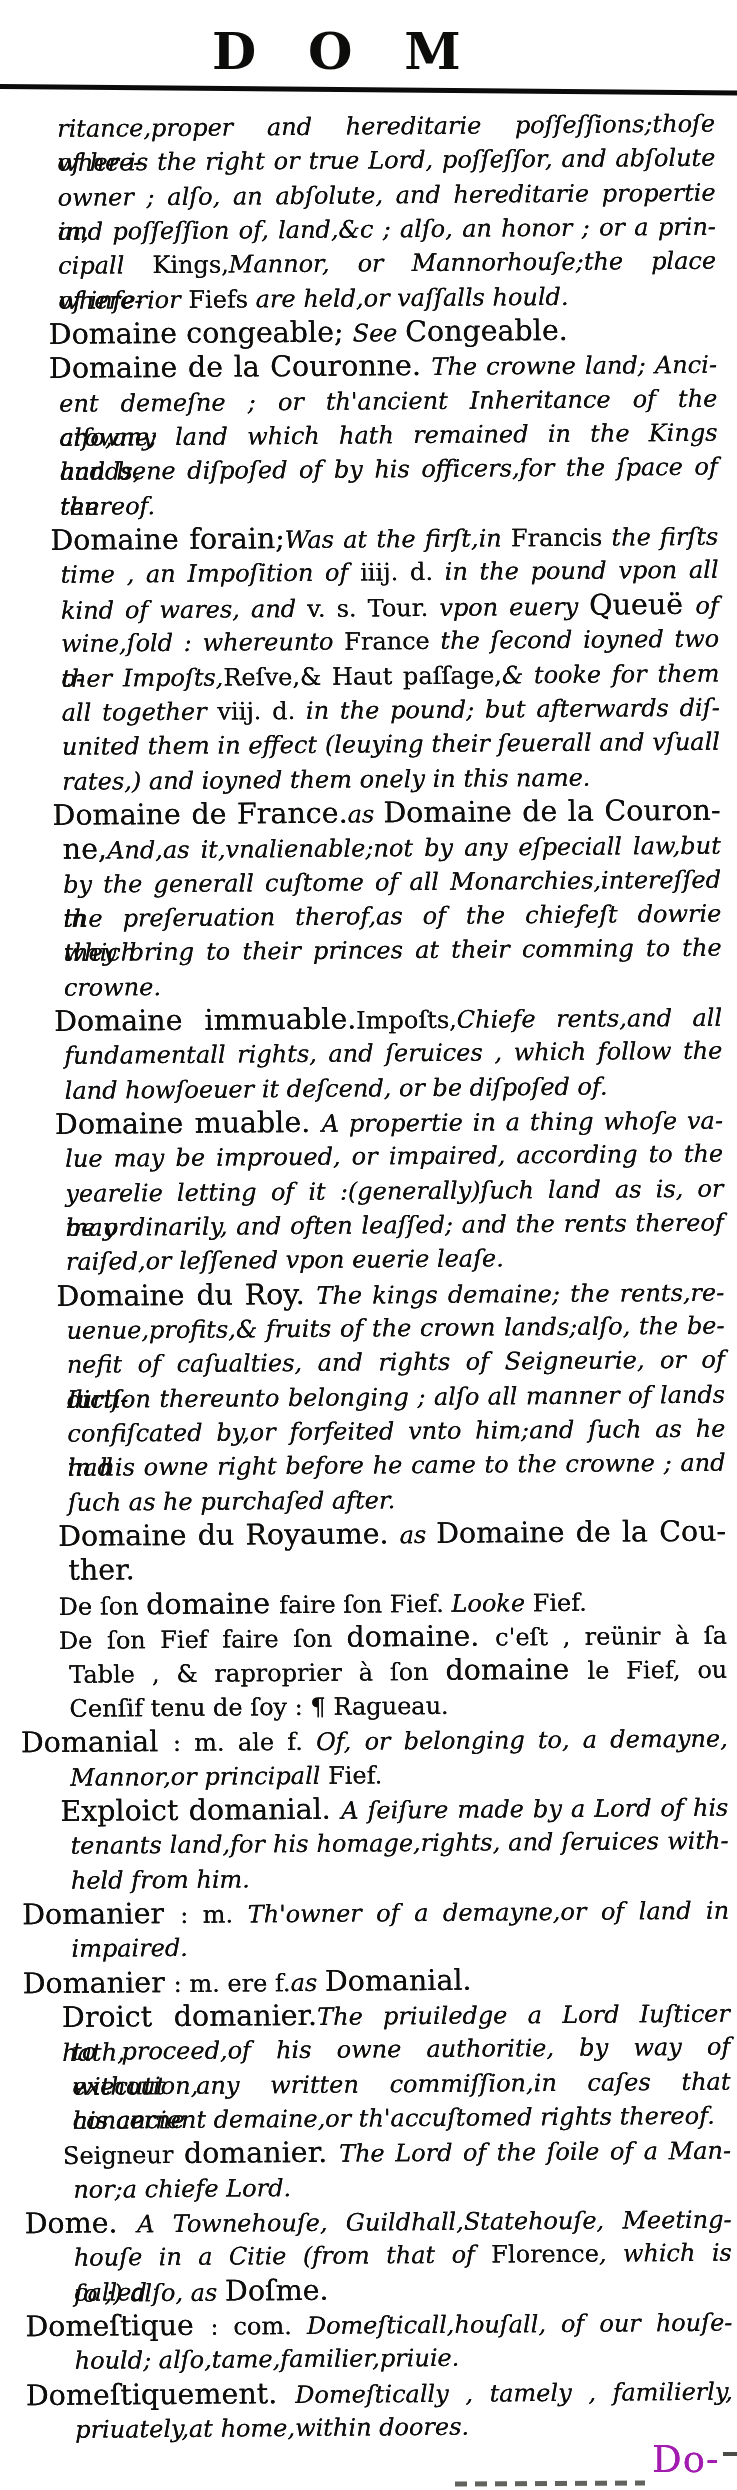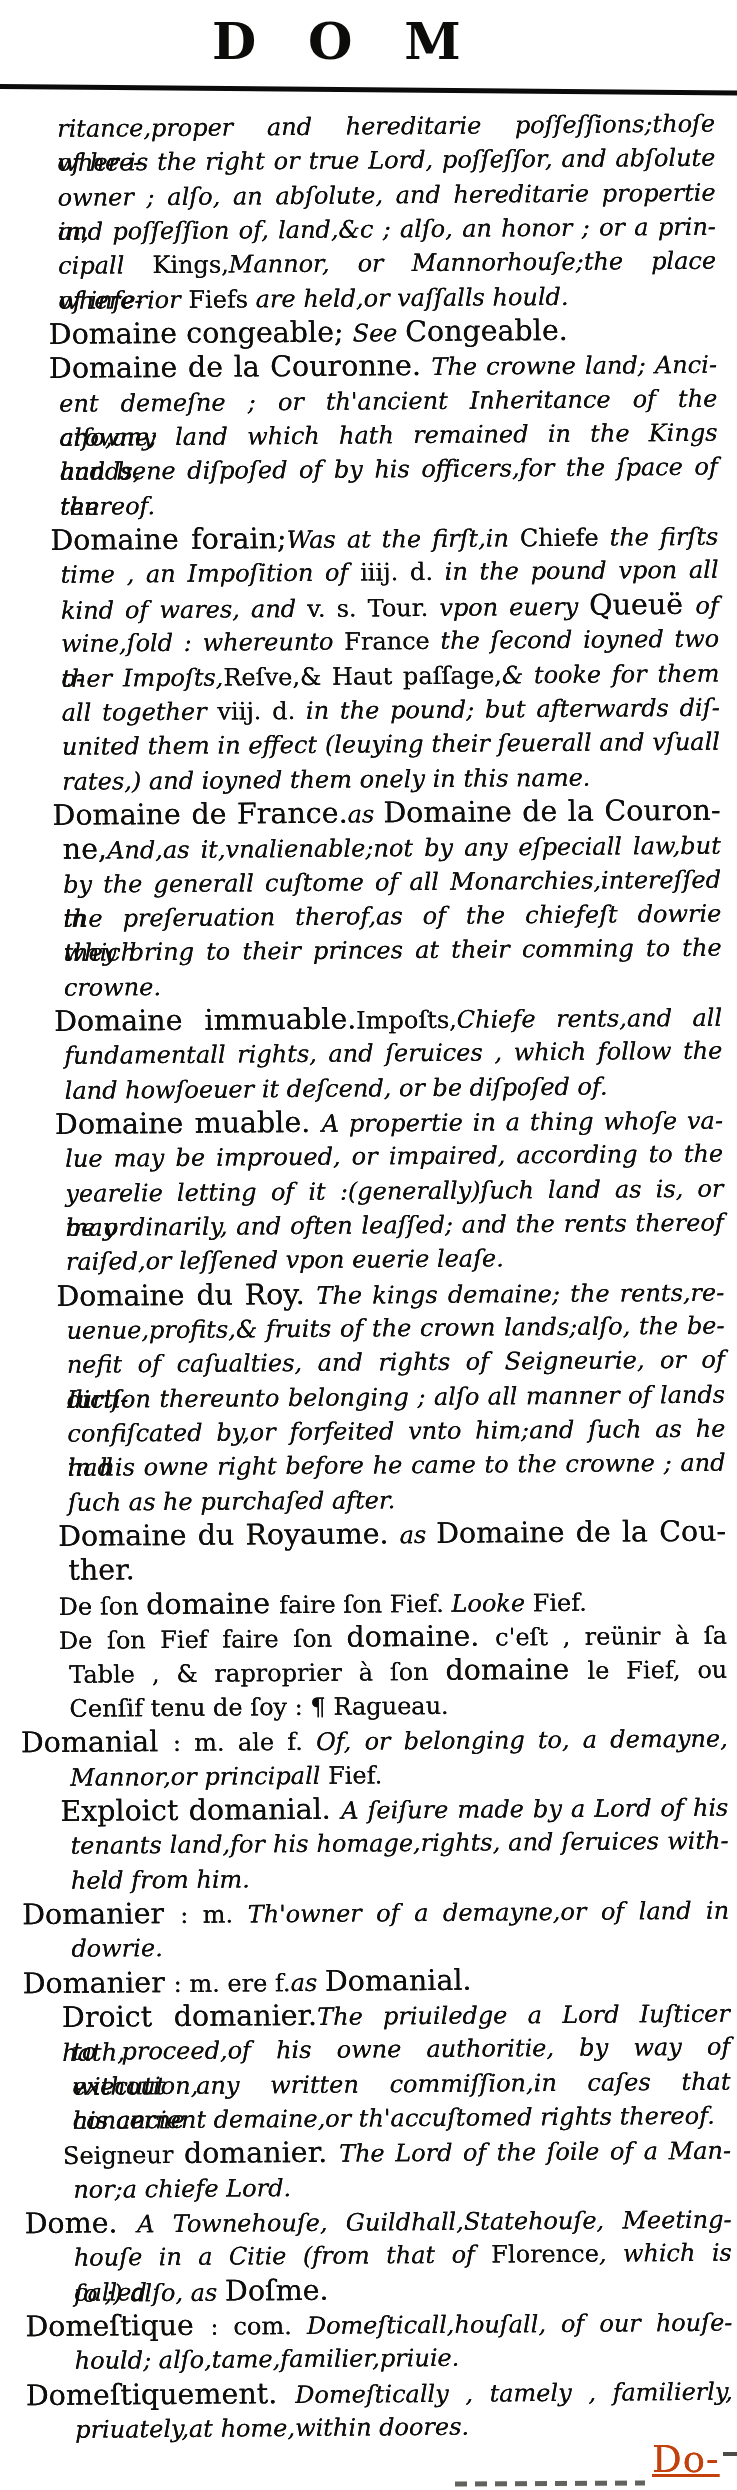--- a/index.html
+++ b/index.html
@@ -2,21 +2,21 @@
 <html><head>
 <meta charset="utf-8">
 <style>
   html,body{margin:0;padding:0;background:#e8e8e8;}
   .page{
     position:relative;width:737px;height:2490px;background:#ffffff;
     overflow:hidden;color:#0f0e0c;font-family:"DejaVu Serif",serif;
     margin:0 auto;
   }
   .running-head{
-    position:absolute;top:11px;left:212px;
+    position:absolute;top:21px;left:212px;
     font-size:51px;font-weight:bold;letter-spacing:17px;
     font-style:normal;color:#0c0c0a;white-space:nowrap;
   }
   .rule{
     position:absolute;top:84px;left:-4px;width:748px;height:5px;
     background:#0b0b0b;transform:rotate(0.5deg);transform-origin:0 50%;
     border-radius:2px;
   }
   .textblock{
     position:absolute;top:112px;left:0;width:737px;
@@ -31,21 +31,21 @@
   .line.just{text-align:justify;text-align-last:justify;text-justify:inter-word;}
   .i0{padding-left:8px;}
   .i1{padding-left:47px;}
   .i2{padding-left:57px;}
   .it{font-style:italic;}
   .ro{font-style:normal;}
   .hw{font-style:normal;font-size:28.5px;}
   .catchword{
     position:absolute;top:2438px;left:652px;
     font-size:37px;font-style:normal;letter-spacing:1px;
-    color:#c2410c;text-shadow:0 0 0.5px currentColor;text-decoration:underline;
+    color:#a21caf;text-shadow:0 0 0.5px currentColor;
   }
   .bleed{
     position:absolute;top:2481px;left:455px;width:190px;height:5px;
     background:repeating-linear-gradient(90deg,#3a3a36 0 12px,transparent 12px 20px);
     opacity:.8;transform:rotate(-0.3deg);
   }
   .bleed2{
     position:absolute;top:2452px;left:723px;width:14px;height:4px;
     background:#2c2c28;opacity:.85;
   }
@@ -62,21 +62,21 @@
       <div class="line i2 just"><span class="it">owner ; alſo, an abſolute, and hereditarie propertie in,</span></div>
       <div class="line i2 just"><span class="it">and poſſeſſion of, land,&amp;c ; alſo, an honor ; or a prin-</span></div>
       <div class="line i2 just"><span class="it">cipall </span><span class="ro">Kings,</span><span class="it">Mannor, or Mannorhouſe;the place where-</span></div>
       <div class="line i2"><span class="it">of inferior </span><span class="ro">Fiefs </span><span class="it">are held,or vaſſalls hould.</span></div>
       <div class="line i1"><span class="hw">Domaine congeable; </span><span class="it">See </span><span class="hw">Congeable.</span></div>
       <div class="line i1 just"><span class="hw">Domaine de la Couronne. </span><span class="it">The crowne land; Anci-</span></div>
       <div class="line i2 just"><span class="it">ent demeſne ; or th'ancient Inheritance of the crowne;</span></div>
       <div class="line i2 just"><span class="it">alſo,any land which hath remained in the Kings hands,</span></div>
       <div class="line i2 just"><span class="it">and bene diſpoſed of by his officers,for the ſpace of ten</span></div>
       <div class="line i2"><span class="it">thereof.</span></div>
-      <div class="line i1 just"><span class="hw">Domaine forain;</span><span class="it">Was at the firſt,in </span><span class="ro">Chiefe </span><span class="it">the firſts</span></div>
+      <div class="line i1 just"><span class="hw">Domaine forain;</span><span class="it">Was at the firſt,in </span><span class="ro">Francis </span><span class="it">the firſts</span></div>
       <div class="line i2 just"><span class="it">time , an Impoſition of </span><span class="ro">iiij. d. </span><span class="it">in the pound vpon all</span></div>
       <div class="line i2 just"><span class="it">kind of wares, and </span><span class="ro">v. s. Tour. </span><span class="it">vpon euery </span><span class="hw">Queuë </span><span class="it">of</span></div>
       <div class="line i2 just"><span class="it">wine,ſold : whereunto </span><span class="ro">France </span><span class="it">the ſecond ioyned two o-</span></div>
       <div class="line i2 just"><span class="it">ther Impoſts,</span><span class="ro">Reſve,&amp; Haut paſſage,</span><span class="it">&amp; tooke for them</span></div>
       <div class="line i2 just"><span class="it">all together </span><span class="ro">viij. d. </span><span class="it">in the pound; but afterwards diſ-</span></div>
       <div class="line i2 just"><span class="it">united them in effect (leuying their ſeuerall and vſuall</span></div>
       <div class="line i2"><span class="it">rates,) and ioyned them onely in this name.</span></div>
       <div class="line i1 just"><span class="hw">Domaine de France.</span><span class="it">as </span><span class="hw">Domaine de la Couron-</span></div>
       <div class="line i2 just"><span class="hw">ne,</span><span class="it">And,as it,vnalienable;not by any eſpeciall law,but</span></div>
       <div class="line i2 just"><span class="it">by the generall cuſtome of all Monarchies,intereſſed in</span></div>
@@ -103,21 +103,21 @@
       <div class="line i1"><span class="ro">De ſon </span><span class="hw">domaine </span><span class="ro">faire ſon Fief. </span><span class="it">Looke </span><span class="ro">Fief.</span></div>
       <div class="line i1 just"><span class="ro">De ſon Fief faire ſon </span><span class="hw">domaine. </span><span class="ro">c'eſt , reünir à ſa</span></div>
       <div class="line i2 just"><span class="ro">Table , &amp; raproprier à ſon </span><span class="hw">domaine </span><span class="ro">le Fief, ou</span></div>
       <div class="line i2"><span class="ro">Cenſif tenu de ſoy : ¶ Ragueau.</span></div>
       <div class="line i0 just"><span class="hw">Domanial </span><span class="ro">: m. ale f. </span><span class="it">Of, or belonging to, a demayne,</span></div>
       <div class="line i2"><span class="it">Mannor,or principall </span><span class="ro">Fief.</span></div>
       <div class="line i1 just"><span class="hw">Exploict domanial. </span><span class="it">A ſeiſure made by a Lord of his</span></div>
       <div class="line i2 just"><span class="it">tenants land,for his homage,rights, and ſeruices with-</span></div>
       <div class="line i2"><span class="it">held from him.</span></div>
       <div class="line i0 just"><span class="hw">Domanier </span><span class="ro">: m. </span><span class="it">Th'owner of a demayne,or of land in</span></div>
-      <div class="line i2"><span class="it">dowrie.</span></div>
+      <div class="line i2"><span class="it">impaired.</span></div>
       <div class="line i0"><span class="hw">Domanier </span><span class="ro">: m. ere f.</span><span class="it">as </span><span class="hw">Domanial.</span></div>
       <div class="line i1 just"><span class="hw">Droict domanier.</span><span class="it">The priuiledge a Lord Iuſticer hath,</span></div>
       <div class="line i2 just"><span class="it">to proceed,of his owne authoritie, by way of execution,</span></div>
       <div class="line i2 just"><span class="it">without any written commiſſion,in caſes that concerne</span></div>
       <div class="line i2"><span class="it">his ancient demaine,or th'accuſtomed rights thereof.</span></div>
       <div class="line i1 just"><span class="ro">Seigneur </span><span class="hw">domanier. </span><span class="it">The Lord of the ſoile of a Man-</span></div>
       <div class="line i2"><span class="it">nor;a chiefe Lord.</span></div>
       <div class="line i0 just"><span class="hw">Dome. </span><span class="it">A Townehouſe, Guildhall,Statehouſe, Meeting-</span></div>
       <div class="line i2 just"><span class="it">houſe in a Citie (from that of </span><span class="ro">Florence</span><span class="it">, which is called</span></div>
       <div class="line i2"><span class="it">ſo ;) alſo, as </span><span class="hw">Doſme.</span></div>

